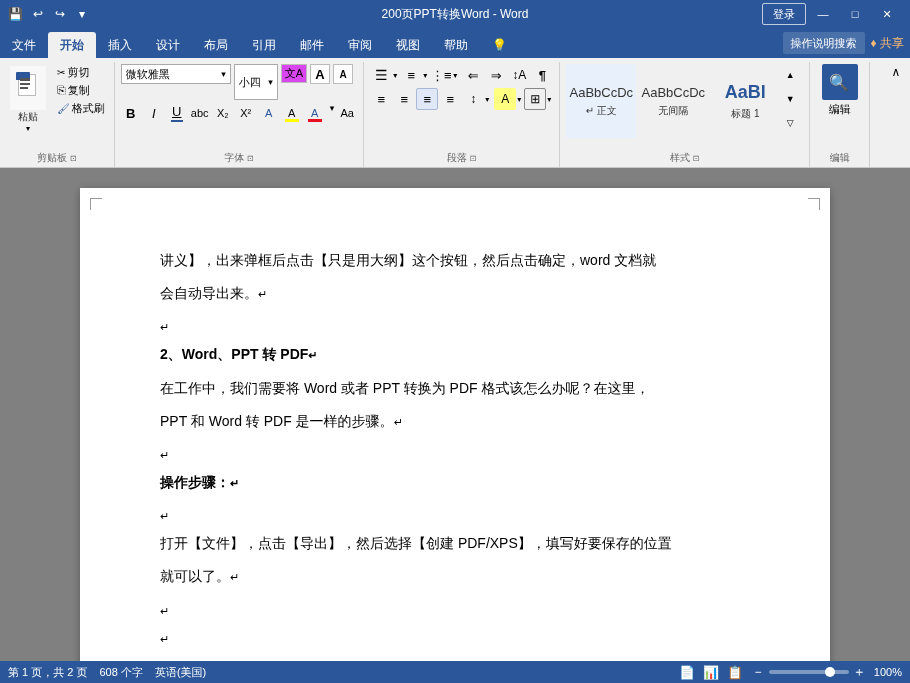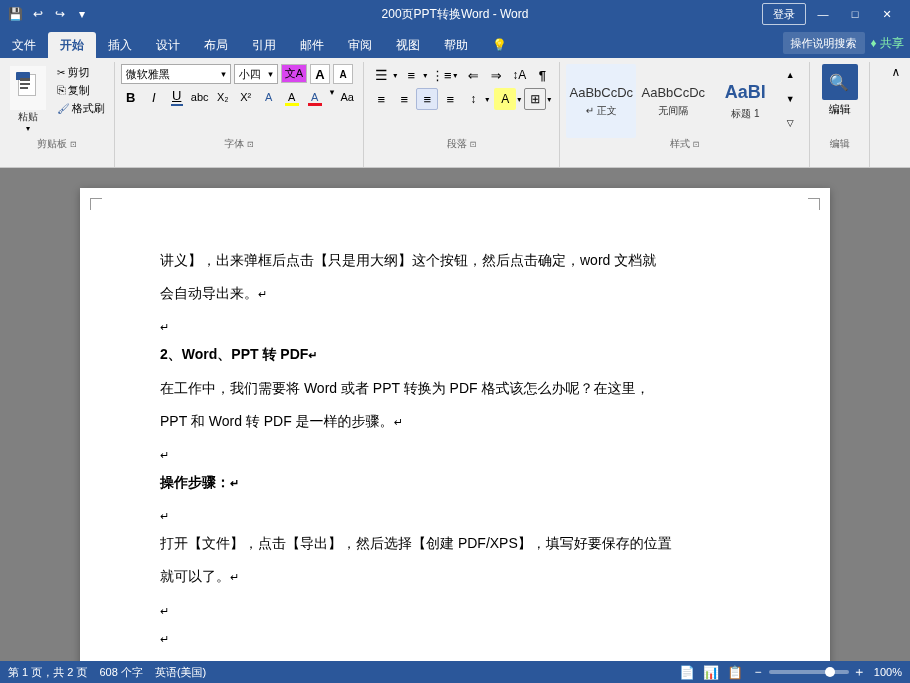--- a/index.html
+++ b/index.html
@@ -63,38 +63,38 @@
     }
 
     .ribbon-group {
       display: flex; flex-direction: column;
       border-right: 1px solid #d0d0d0;
       padding: 2px 6px;
       position: relative;
       min-width: fit-content;
     }
     .ribbon-group-label {
-      font-size: 10px; color: #666; text-align: center; position: absolute; bottom: 16px; left: 0; right: 0;
+      font-size: 10px; color: #666; text-align: center; position: absolute; bottom: 2px; left: 0; right: 0;
     }
     .ribbon-group-content { display: flex; flex-direction: row; flex: 1; align-items: flex-start; }
 
     
     .clipboard-group .ribbon-group-content { gap: 2px; }
     .small-btns { display: flex; flex-direction: column; gap: 1px; margin-left: 2px; }
     .small-btn { font-size: 10px; cursor: pointer; padding: 1px 3px; border-radius: 1px; display: flex; align-items: center; gap: 2px; }
 
     
     .font-group .ribbon-group-content { flex-direction: column; gap: 2px; }
     .font-row { display: flex; align-items: flex-start; gap: 3px; }
     .font-select {
       width: 110px; height: 20px; font-size: 11px; border: 1px solid #aaa; background: white;
       display: flex; align-items: center; padding: 0 4px; cursor: pointer; justify-content: space-between;
     }
     .font-size-select {
-      width: 44px; height: 20px; font-size: 11px; border: 1px solid #aaa; background: white;
+      width: 44px; height: 36px; font-size: 11px; border: 1px solid #aaa; background: white;
       display: flex; align-items: center; padding: 0 4px; cursor: pointer; justify-content: space-between;
     }
     .font-btn {
       width: 20px; height: 20px; display: flex; align-items: center; justify-content: center;
       cursor: pointer; border-radius: 2px; font-size: 11px;
     }
     .font-btn.bold { font-weight: bold; }
     .font-btn.italic { font-style: italic; }
 
     
@@ -186,21 +186,21 @@
   <div class="ribbon-tab">引用</div>
   <div class="ribbon-tab">邮件</div>
   <div class="ribbon-tab">审阅</div>
   <div class="ribbon-tab">视图</div>
   <div class="ribbon-tab">帮助</div>
   <div class="ribbon-tab">💡</div>
   <div style="display:flex; align-items:center; padding: 0 6px 4px; gap:6px; margin-left: auto;">
     <div style="display:flex; align-items:center; background:rgba(255,255,255,0.15); border-radius:2px; padding: 2px 8px; height:22px; cursor:pointer;">
       <span style="color:white; font-size:11px;">操作说明搜索</span>
     </div>
-    <span style="color:#86efac; font-size:12px; cursor:pointer;">♦ 共享</span>
+    <span style="color:#fdba74; font-size:12px; cursor:pointer;">♦ 共享</span>
   </div>
 </div>
 
 <div id="ribbon" style="position:relative;">
 
   <div class="ribbon-group clipboard-group">
     <div class="ribbon-group-content">
       <div style="display:flex; flex-direction:column; align-items:center; cursor:pointer; padding:2px 4px;">
         <div style="width:36px; height:44px; display:flex; flex-direction:column; align-items:center; justify-content:center; background:#f8f8f8;">
           <div style="width:28px; height:32px; position:relative;">

